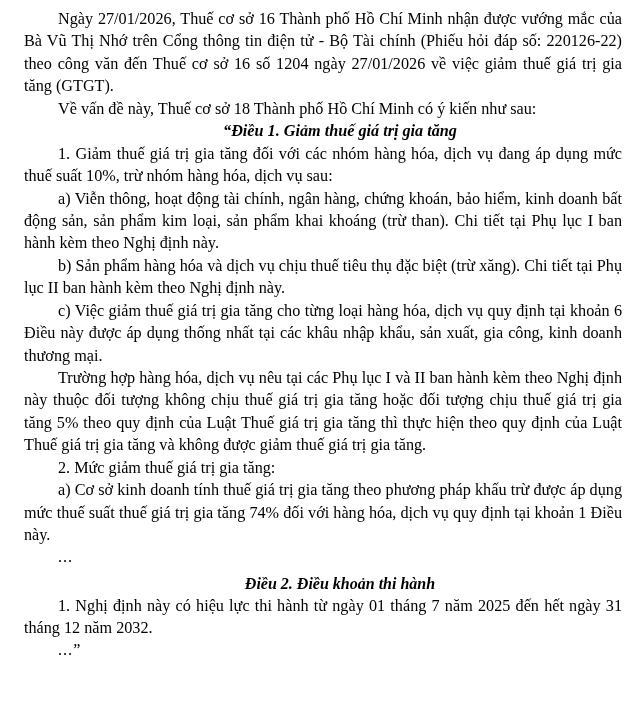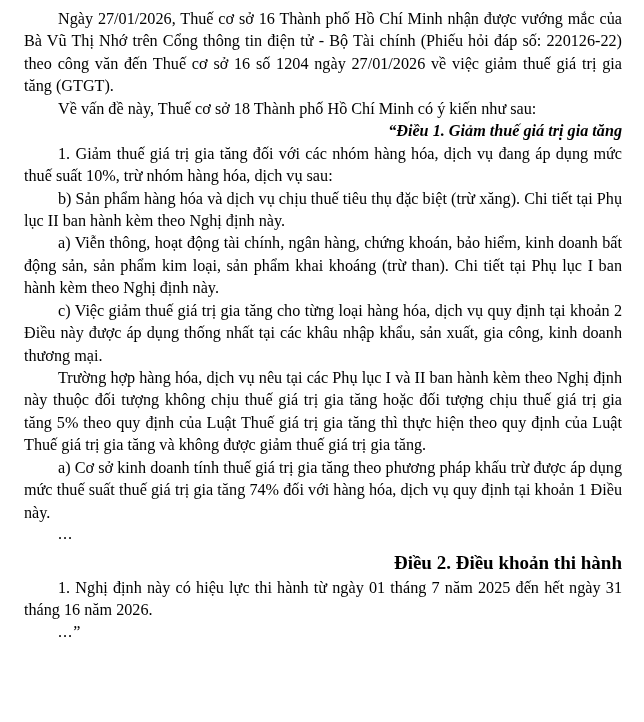--- a/index.html
+++ b/index.html
@@ -31,51 +31,53 @@
     text-indent: 34px;
   }
   .ital {
   }
   .heading {
     text-indent: 34px;
     font-weight: bold;
     font-style: italic;
     font-size: 16.2px;
     line-height: 1.385;
-    text-align: right;
+    text-align: center;
   }
   .heading2 {
     text-indent: 34px;
     font-weight: bold;
-    font-size: 19px;
+    font-style: italic;
+    font-size: 16px;
     line-height: 1.385;
-    text-align: right;
+    text-align: center;
   }
   .dots-left {
     text-indent: 34px;
     text-align: left;
     font-size: 16.2px;
     line-height: 1.25;
     letter-spacing: 1px;
   }
   .gap-sm { height: 6px; }
 </style>
 </head>
 <body>
 
 <div id="page">
 
   <p class="indent">Ngày 27/01/2026, Thuế cơ sở 16 Thành phố Hồ Chí Minh nhận được vướng mắc của Bà Vũ Thị Nhớ trên Cổng thông tin điện tử - Bộ Tài chính (Phiếu hỏi đáp số: 220126-22) theo công văn đến Thuế cơ sở 16 số 1204 ngày 27/01/2026 về việc giảm thuế giá trị gia tăng (GTGT).</p>
   <p class="indent">Về vấn đề này, Thuế cơ sở 18 Thành phố Hồ Chí Minh có ý kiến như sau:</p>
   <p class="heading">“Điều 1. Giảm thuế giá trị gia tăng</p>
   <p class="indent ital">1. Giảm thuế giá trị gia tăng đối với các nhóm hàng hóa, dịch vụ đang áp dụng mức thuế suất 10%, trừ nhóm hàng hóa, dịch vụ sau:</p>
+  <p class="indent ital">a) Viễn thông, hoạt động tài chính, ngân hàng, chứng khoán, bảo hiểm, kinh doanh bất động sản, sản phẩm kim loại, sản phẩm khai khoáng (trừ than). Chi tiết tại Phụ lục I ban hành kèm theo Nghị định này.</p>
   <p class="indent ital">b) Sản phẩm hàng hóa và dịch vụ chịu thuế tiêu thụ đặc biệt (trừ xăng). Chi tiết tại Phụ lục II ban hành kèm theo Nghị định này.</p>
-  <p class="indent ital">a) Viễn thông, hoạt động tài chính, ngân hàng, chứng khoán, bảo hiểm, kinh doanh bất động sản, sản phẩm kim loại, sản phẩm khai khoáng (trừ than). Chi tiết tại Phụ lục I ban hành kèm theo Nghị định này.</p>
-  <p class="indent ital">c) Việc giảm thuế giá trị gia tăng cho từng loại hàng hóa, dịch vụ quy định tại khoản 2 Điều này được áp dụng thống nhất tại các khâu nhập khẩu, sản xuất, gia công, kinh doanh thương mại.</p>
+  <p class="indent ital">c) Việc giảm thuế giá trị gia tăng cho từng loại hàng hóa, dịch vụ quy định tại khoản 6 Điều này được áp dụng thống nhất tại các khâu nhập khẩu, sản xuất, gia công, kinh doanh thương mại.</p>
   <p class="indent ital">Trường hợp hàng hóa, dịch vụ nêu tại các Phụ lục I và II ban hành kèm theo Nghị định này thuộc đối tượng không chịu thuế giá trị gia tăng hoặc đối tượng chịu thuế giá trị gia tăng 5% theo quy định của Luật Thuế giá trị gia tăng thì thực hiện theo quy định của Luật Thuế giá trị gia tăng và không được giảm thuế giá trị gia tăng.</p>
+  <p class="indent ital">2. Mức giảm thuế giá trị gia tăng:</p>
   <p class="indent ital">a) Cơ sở kinh doanh tính thuế giá trị gia tăng theo phương pháp khấu trừ được áp dụng mức thuế suất thuế giá trị gia tăng 74% đối với hàng hóa, dịch vụ quy định tại khoản 1 Điều này.</p>
   <p class="dots-left">...</p>
   <div class="gap-sm"></div>
   <p class="heading2">Điều 2. Điều khoản thi hành</p>
-  <p class="indent ital">1. Nghị định này có hiệu lực thi hành từ ngày 01 tháng 7 năm 2025 đến hết ngày 31 tháng 16 năm 2026.</p>
+  <p class="indent ital">1. Nghị định này có hiệu lực thi hành từ ngày 01 tháng 7 năm 2025 đến hết ngày 31 tháng 12 năm 2032.</p>
   <p class="dots-left">...”</p>
 
 </div>
 
 </body></html>

